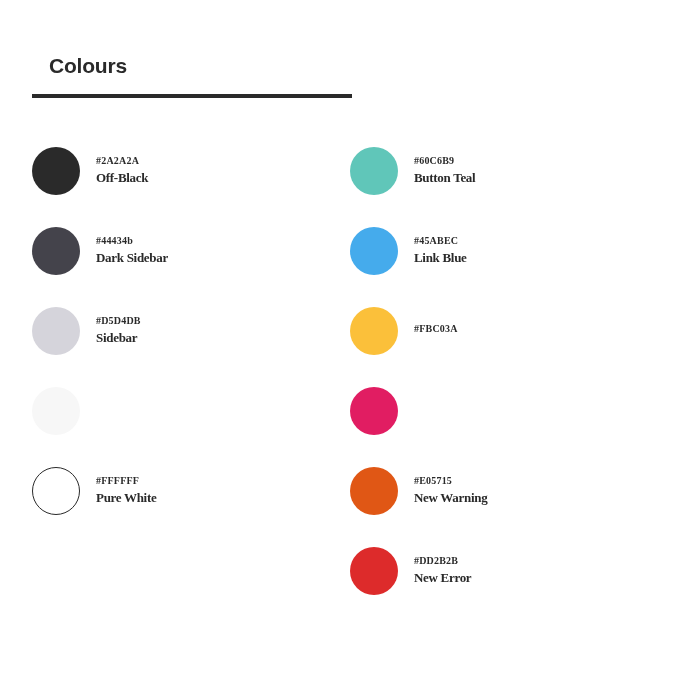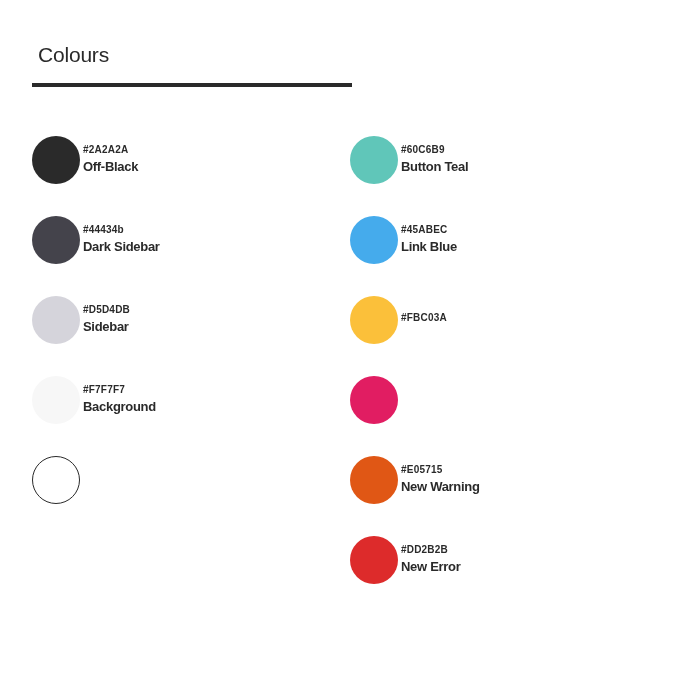--- a/index.html
+++ b/index.html
@@ -19,25 +19,25 @@
     position: relative;
     width: 700px;
     height: 700px;
     box-sizing: border-box;
     padding: 32px;
   }
 
   
   .page-title {
     font-size: 21px;
-    font-weight: normal;
+    font-weight: bold;
     color: #2A2A2A;
     letter-spacing: -0.2px;
     line-height: 1;
-    margin: 6px;
+    margin: 17px;
     padding-top: 6px;
   }
 
   .title-rule {
     width: 320px;
     height: 4px;
     background: #2A2A2A;
     margin-top: 18px;
   }
 
@@ -66,21 +66,22 @@
     height: 48px;
     border-radius: 50%;
     flex: 0 0 48px;
     box-sizing: border-box;
   }
 
   .swatch-text {
     display: flex;
     flex-direction: column;
     justify-content: center;
-    margin-left: 3px;
+    margin-left: 16px;
+    font-family: Liberation Serif, serif;
   }
 
   .swatch-hex {
     font-size: 10px;
     font-weight: bold;
     color: #2A2A2A;
     letter-spacing: 0.2px;
     line-height: 1;
     margin-bottom: 5px;
   }
@@ -120,27 +121,27 @@
         </div>
         <div class="swatch-row">
           <div class="swatch-dot" style="background: rgb(213, 212, 219);"></div>
           <div class="swatch-text">
             <div class="swatch-hex">#D5D4DB</div>
             <div class="swatch-name">Sidebar</div>
           </div>
         </div>
         <div class="swatch-row">
           <div class="swatch-dot" style="background: rgb(247, 247, 247);"></div>
-          <div class="swatch-text">
-            <div class="swatch-hex">#F7F7F7</div>
-            <div class="swatch-name">Background</div>
-          </div>
         </div>
         <div class="swatch-row">
           <div class="swatch-dot" style="background: rgb(255, 255, 255); border: 1px solid rgb(42, 42, 42);"></div>
+          <div class="swatch-text">
+            <div class="swatch-hex">#FFFFFF</div>
+            <div class="swatch-name">Pure White</div>
+          </div>
         </div>
       </div>
     <div class="swatch-column">
         <div class="swatch-row">
           <div class="swatch-dot" style="background: rgb(96, 198, 185);"></div>
           <div class="swatch-text">
             <div class="swatch-hex">#60C6B9</div>
             <div class="swatch-name">Button Teal</div>
           </div>
         </div>

